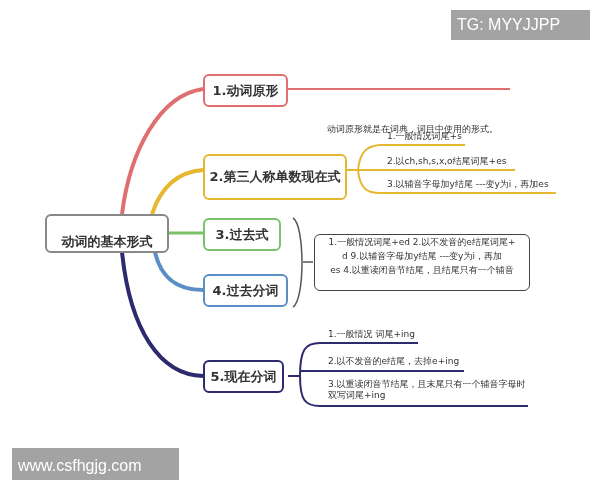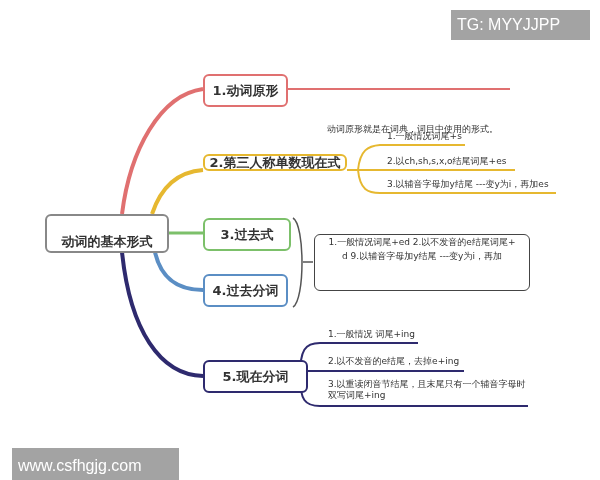--- a/index.html
+++ b/index.html
@@ -64,41 +64,42 @@
 
 <div class="node" style="left:45px;top:214px;width:124px;height:39px;border-color:#888;align-items:flex-end;">
   <span>动词的基本形式</span>
 </div>
 
 <div class="node" style="left:203px;top:74px;width:85px;height:33px;border-color:#e07070;">
   <span>1.动词原形</span>
 </div>
 <div class="leaf" style="left:327px;top:76px;margin-top:48px;">动词原形就是在词典，词目中使用的形式。</div>
 
-<div class="node" style="left:203px;top:154px;width:144px;height:17px;border-color:#e6b830;">
+<div class="node" style="left:203px;top:154px;width:144px;height:46px;border-color:#e6b830;">
   <span>2.第三人称单数现在式</span>
 </div>
 <div class="leaf" style="left:387px;top:131px;">1.一般情况词尾+s</div>
 <div class="leaf" style="left:387px;top:156px;">2.以ch,sh,s,x,o结尾词尾+es</div>
 <div class="leaf" style="left:387px;top:179px;">3.以辅音字母加y结尾 ---变y为i，再加es</div>
 
-<div class="node" style="left:203px;top:218px;width:88px;height:33px;border-color:#7cc06a;border-radius:6px;">
+<div class="node" style="left:203px;top:218px;width:78px;height:33px;border-color:#7cc06a;border-radius:6px;">
   <span>3.过去式</span>
 </div>
 
 <div class="node" style="left:203px;top:274px;width:85px;height:33px;border-color:#5b8ec4;">
   <span>4.过去分词</span>
 </div>
 
 <div class="note-box" style="left:314px;top:234px;width:216px;height:57px;">
   <div>1.一般情况词尾+ed   2.以不发音的e结尾词尾+</div>
   <div>d      9.以辅音字母加y结尾 ---变y为i，再加</div>
+  <div>es    4.以重读闭音节结尾，且结尾只有一个辅音</div>
 </div>
 
-<div class="node" style="left:203px;top:360px;width:105px;height:33px;border-color:#2e2a6e;">
+<div class="node" style="left:203px;top:360px;width:81px;height:33px;border-color:#2e2a6e;">
   <span>5.现在分词</span>
 </div>
 <div class="leaf" style="left:328px;top:329px;">1.一般情况 词尾+ing</div>
 <div class="leaf" style="left:328px;top:356px;">2.以不发音的e结尾，去掉e+ing</div>
 <div class="leaf wrap" style="left:328px;top:379px;width:200px;">3.以重读闭音节结尾，且末尾只有一个辅音字母时双写词尾+ing</div>
 
 <div class="wm" style="left:451px;top:10px;width:139px;height:30px;">
   <span>TG: MYYJJPP</span>
 </div>
 <div class="wm" style="left:12px;top:440px;width:167px;height:36px;margin-top:8px;">

